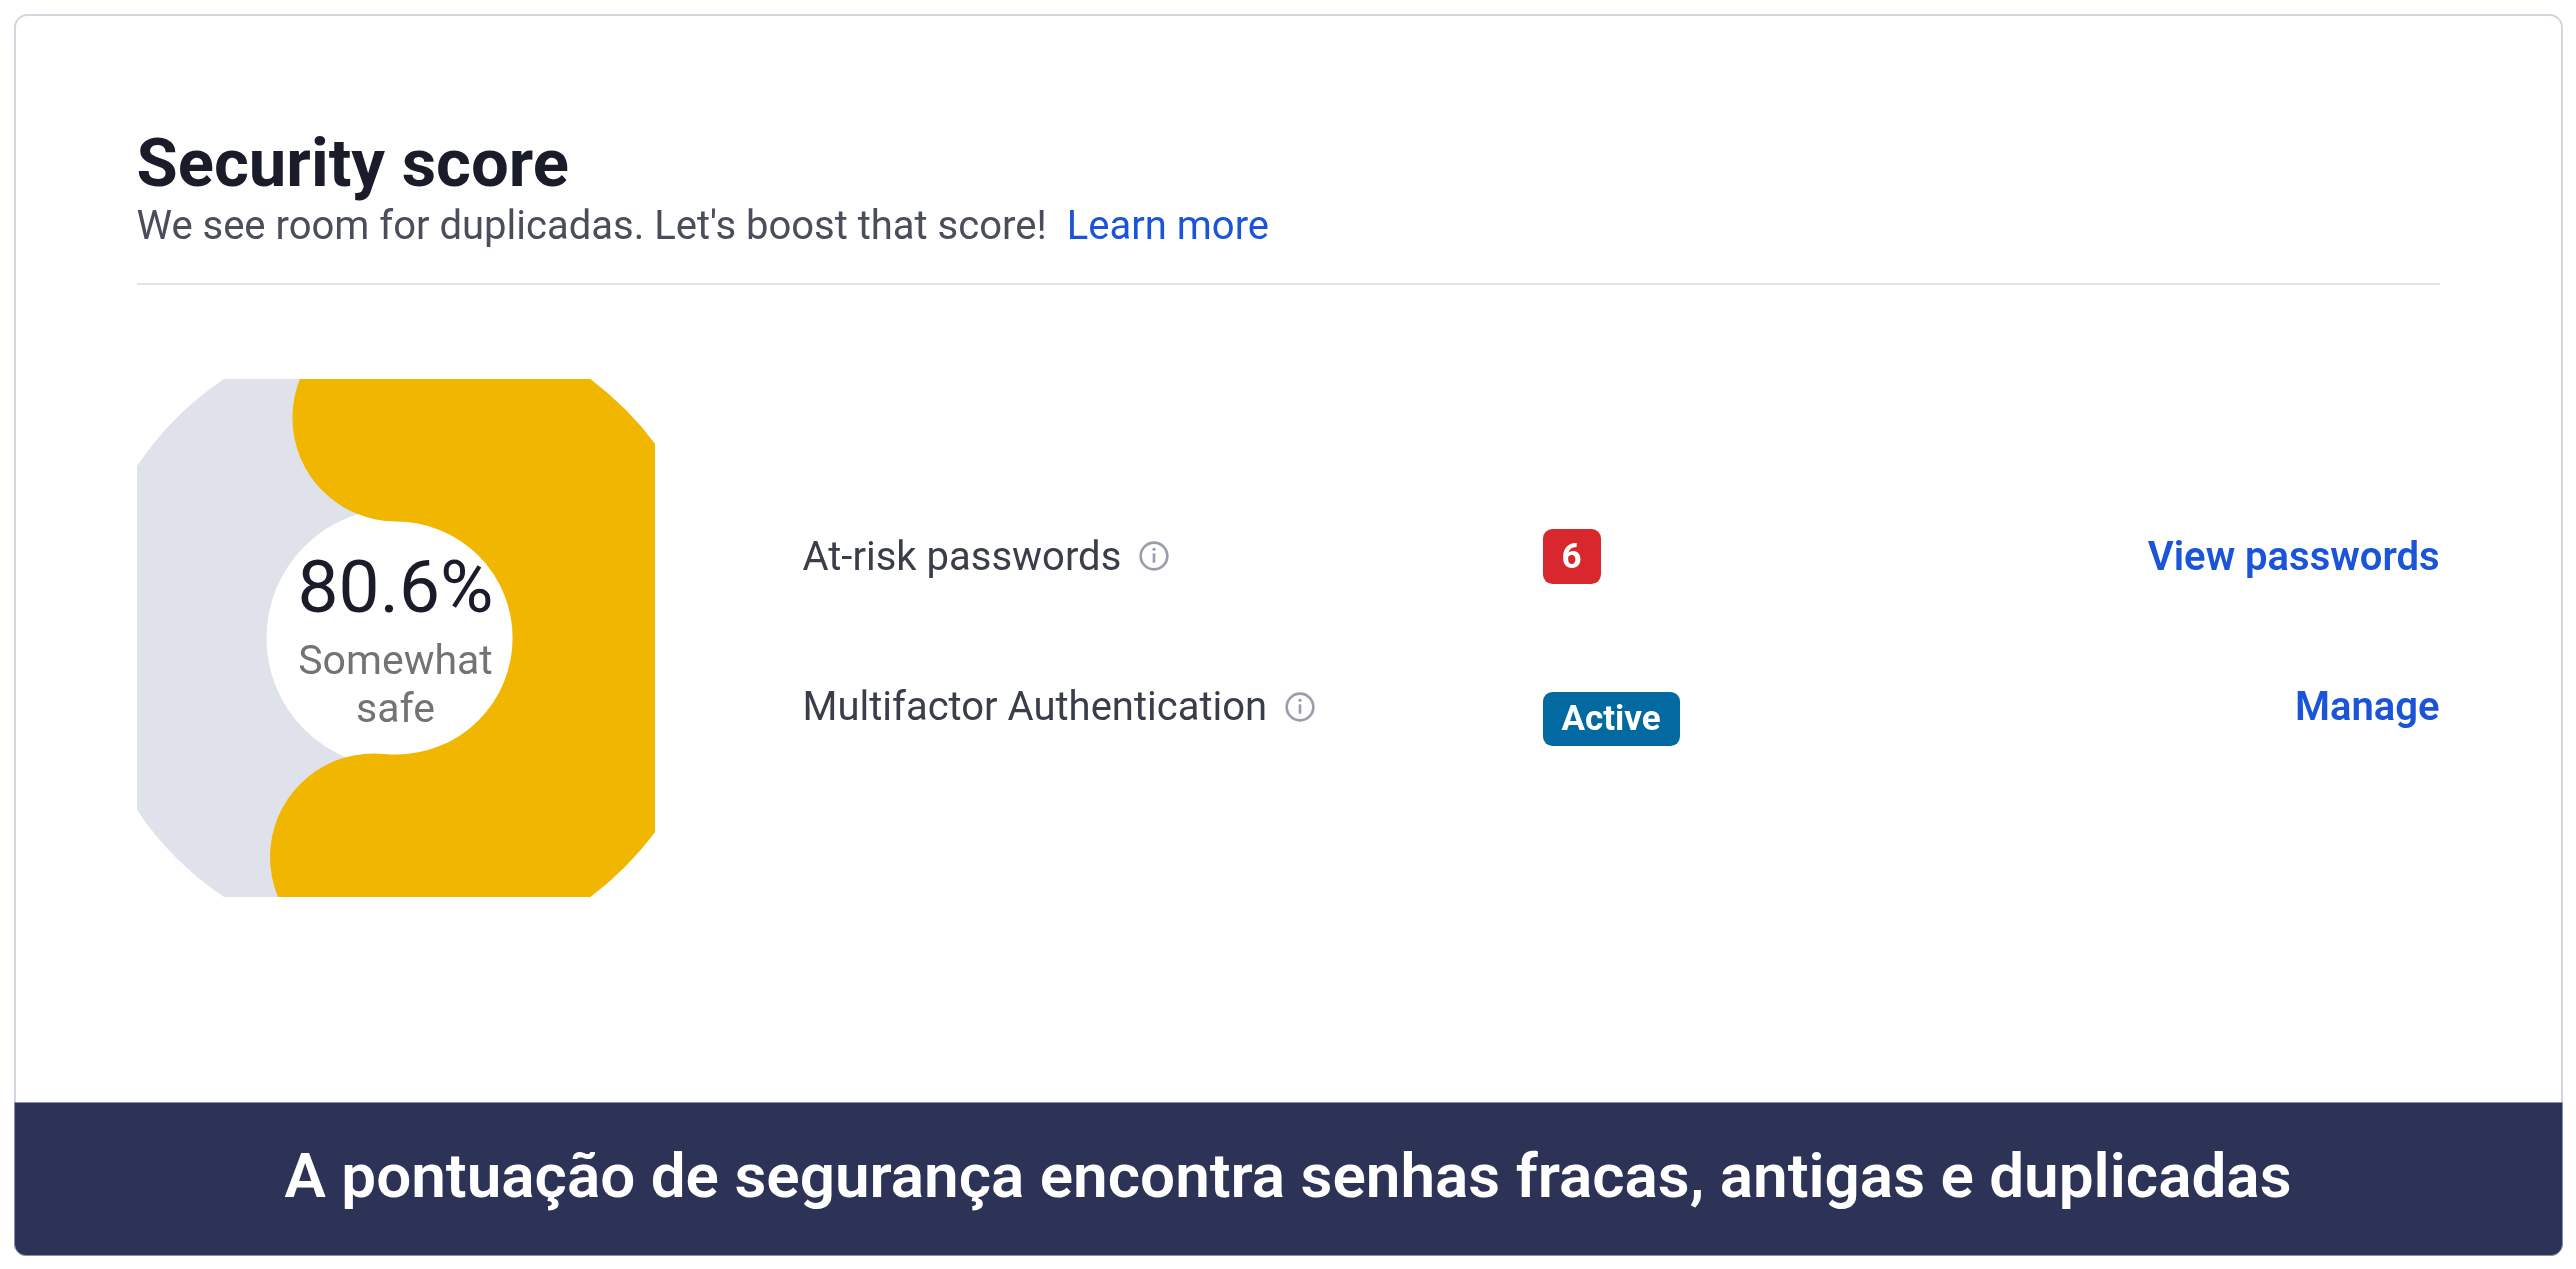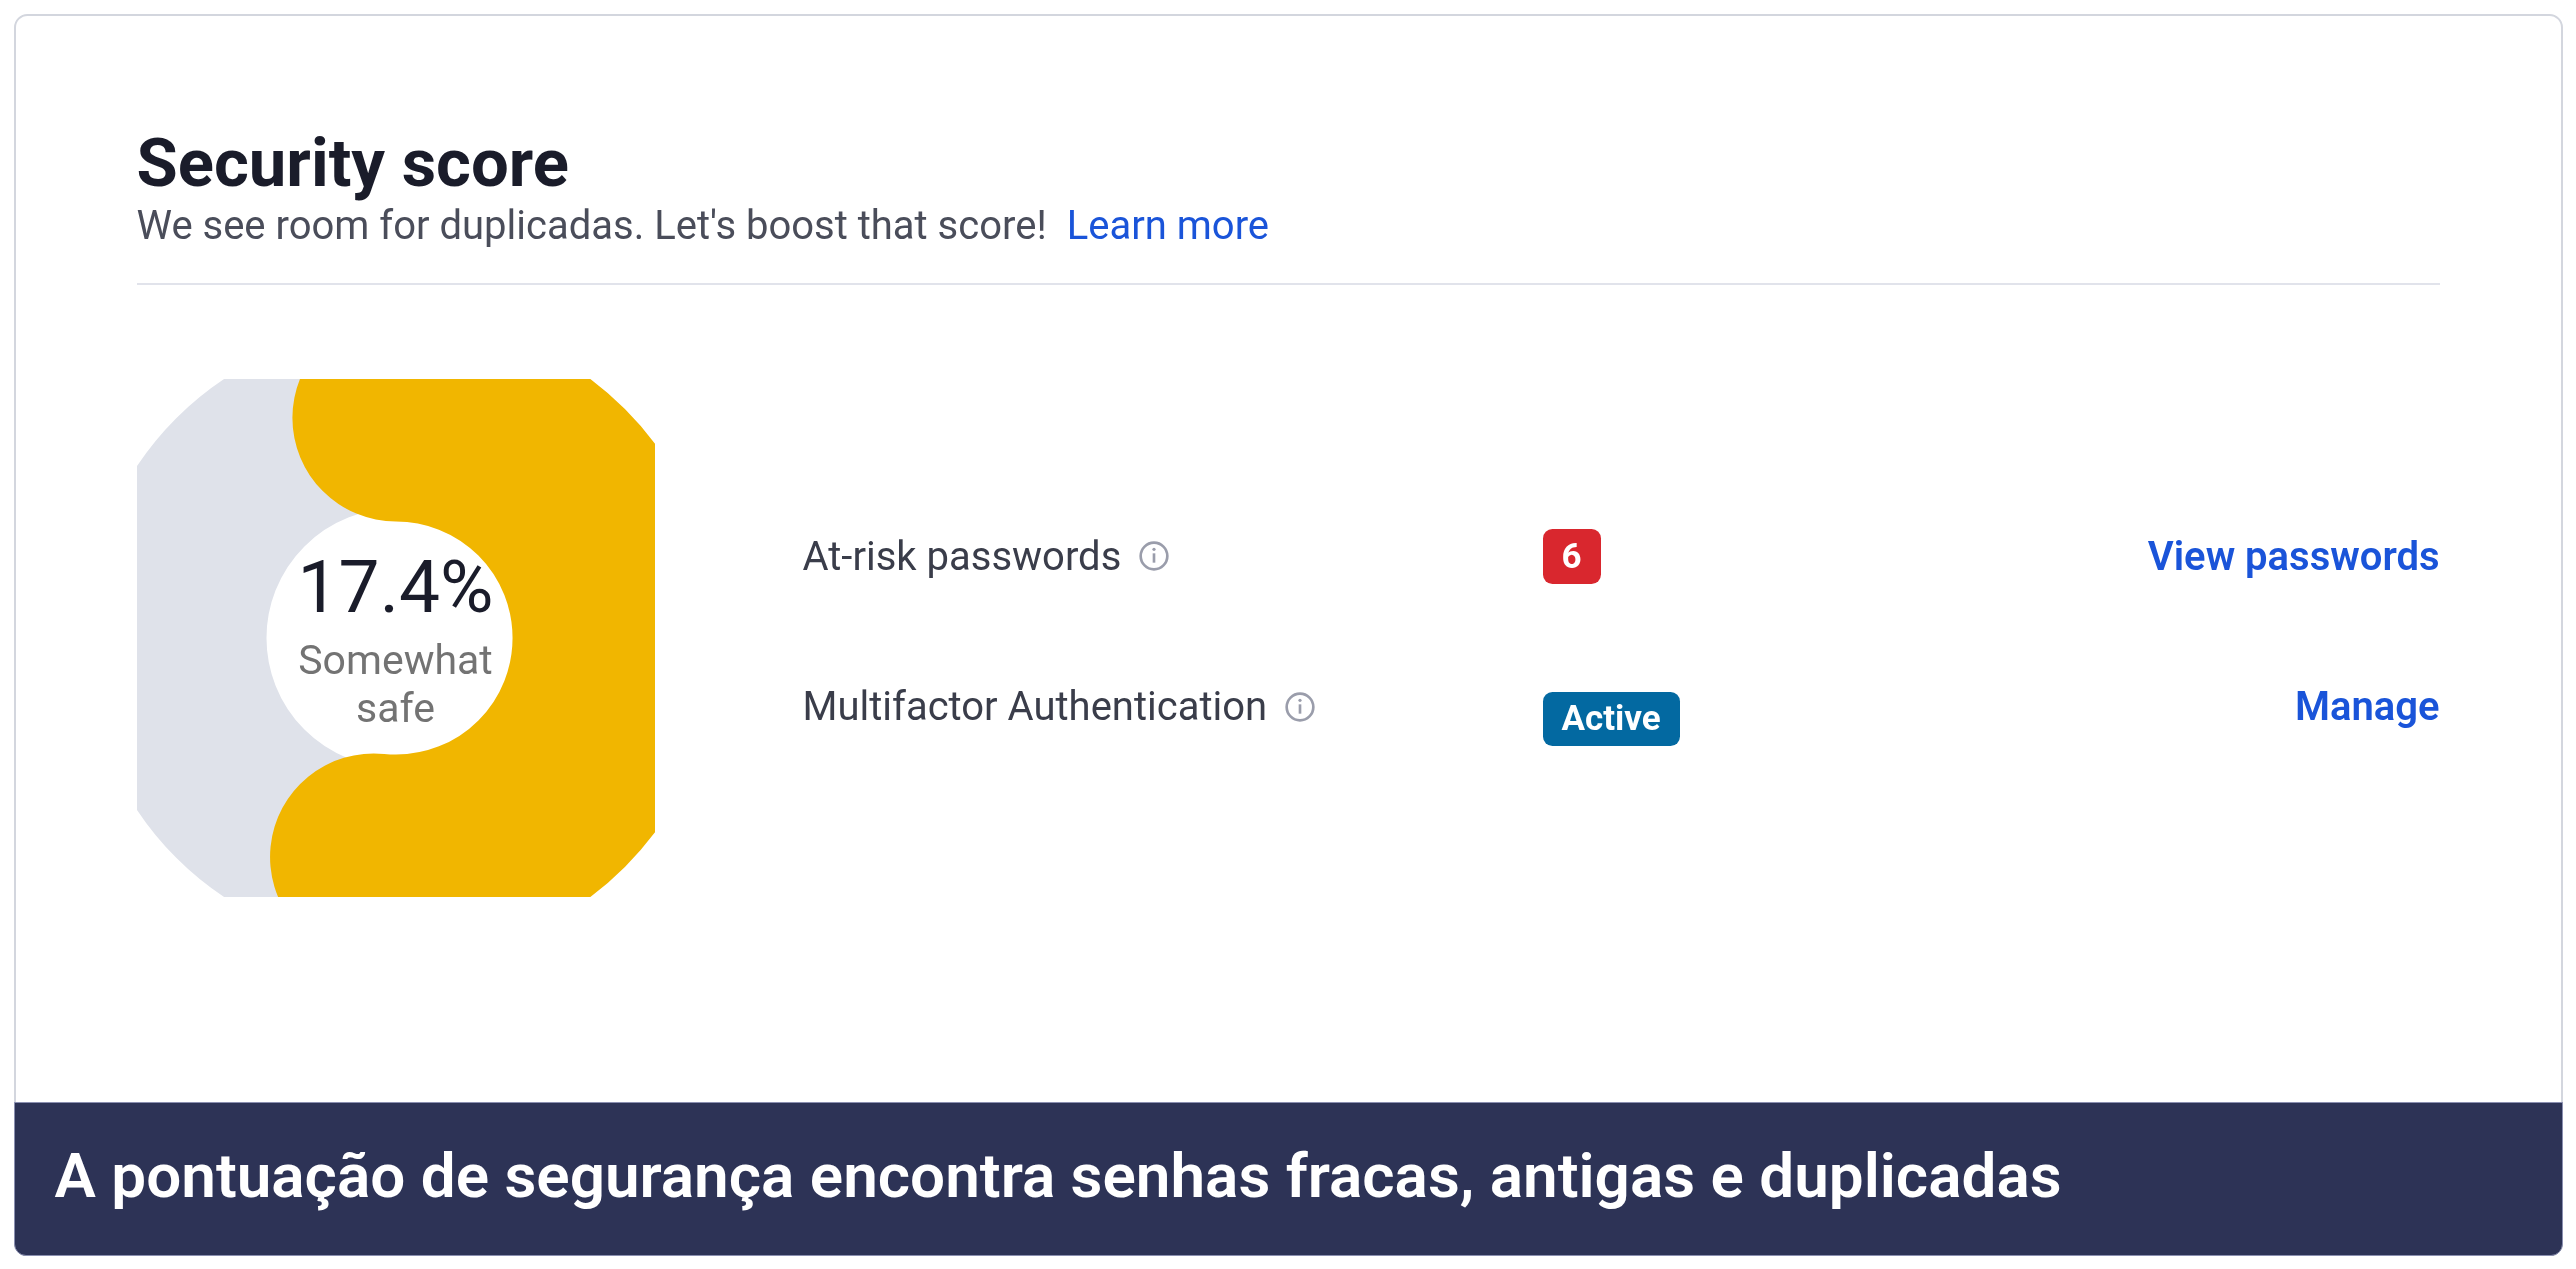--- a/index.html
+++ b/index.html
@@ -148,21 +148,21 @@
     }
     .caption-bar {
       position: absolute;
       left: 13.5px;
       right: 13.5px;
       bottom: 13.5px;
       background: #2d3356;
       border: 1.3px solid #8a8fb0;
       border-radius: 0 0 12px 12px;
       padding: 34px 40px 40px 40px;
-      text-align: left;
+      text-align: center;
     }
     .caption-text {
       color: #fff;
       font-size: 62px;
       font-weight: 600;
       line-height: 1.25;
       font-family: "Segoe UI", -apple-system, BlinkMacSystemFont, Roboto, Helvetica, Arial, sans-serif;
     }
   </style>
 </head>
@@ -177,21 +177,21 @@
   <hr class="divider">
 
   <div class="content-row">
 
     <div class="gauge-wrap">
       <svg class="gauge-svg" viewBox="0 0 200 200">
         <circle class="gauge-track" cx="100" cy="100" r="85"></circle>
         <circle id="gauge-fill" class="gauge-fill" cx="100" cy="100" r="85" stroke-dasharray="275.58050757289664 534.0707511102648" stroke-dashoffset="0"></circle>
       </svg>
       <div class="gauge-center">
-        <div class="gauge-value">17.4%</div>
+        <div class="gauge-value">80.6%</div>
         <div class="gauge-label">Somewhat safe</div>
       </div>
     </div>
 
     <div class="metrics">
 
       <div class="metric-row">
         <div class="metric-label">
           <span>At-risk passwords</span>
           <span class="info-icon">

